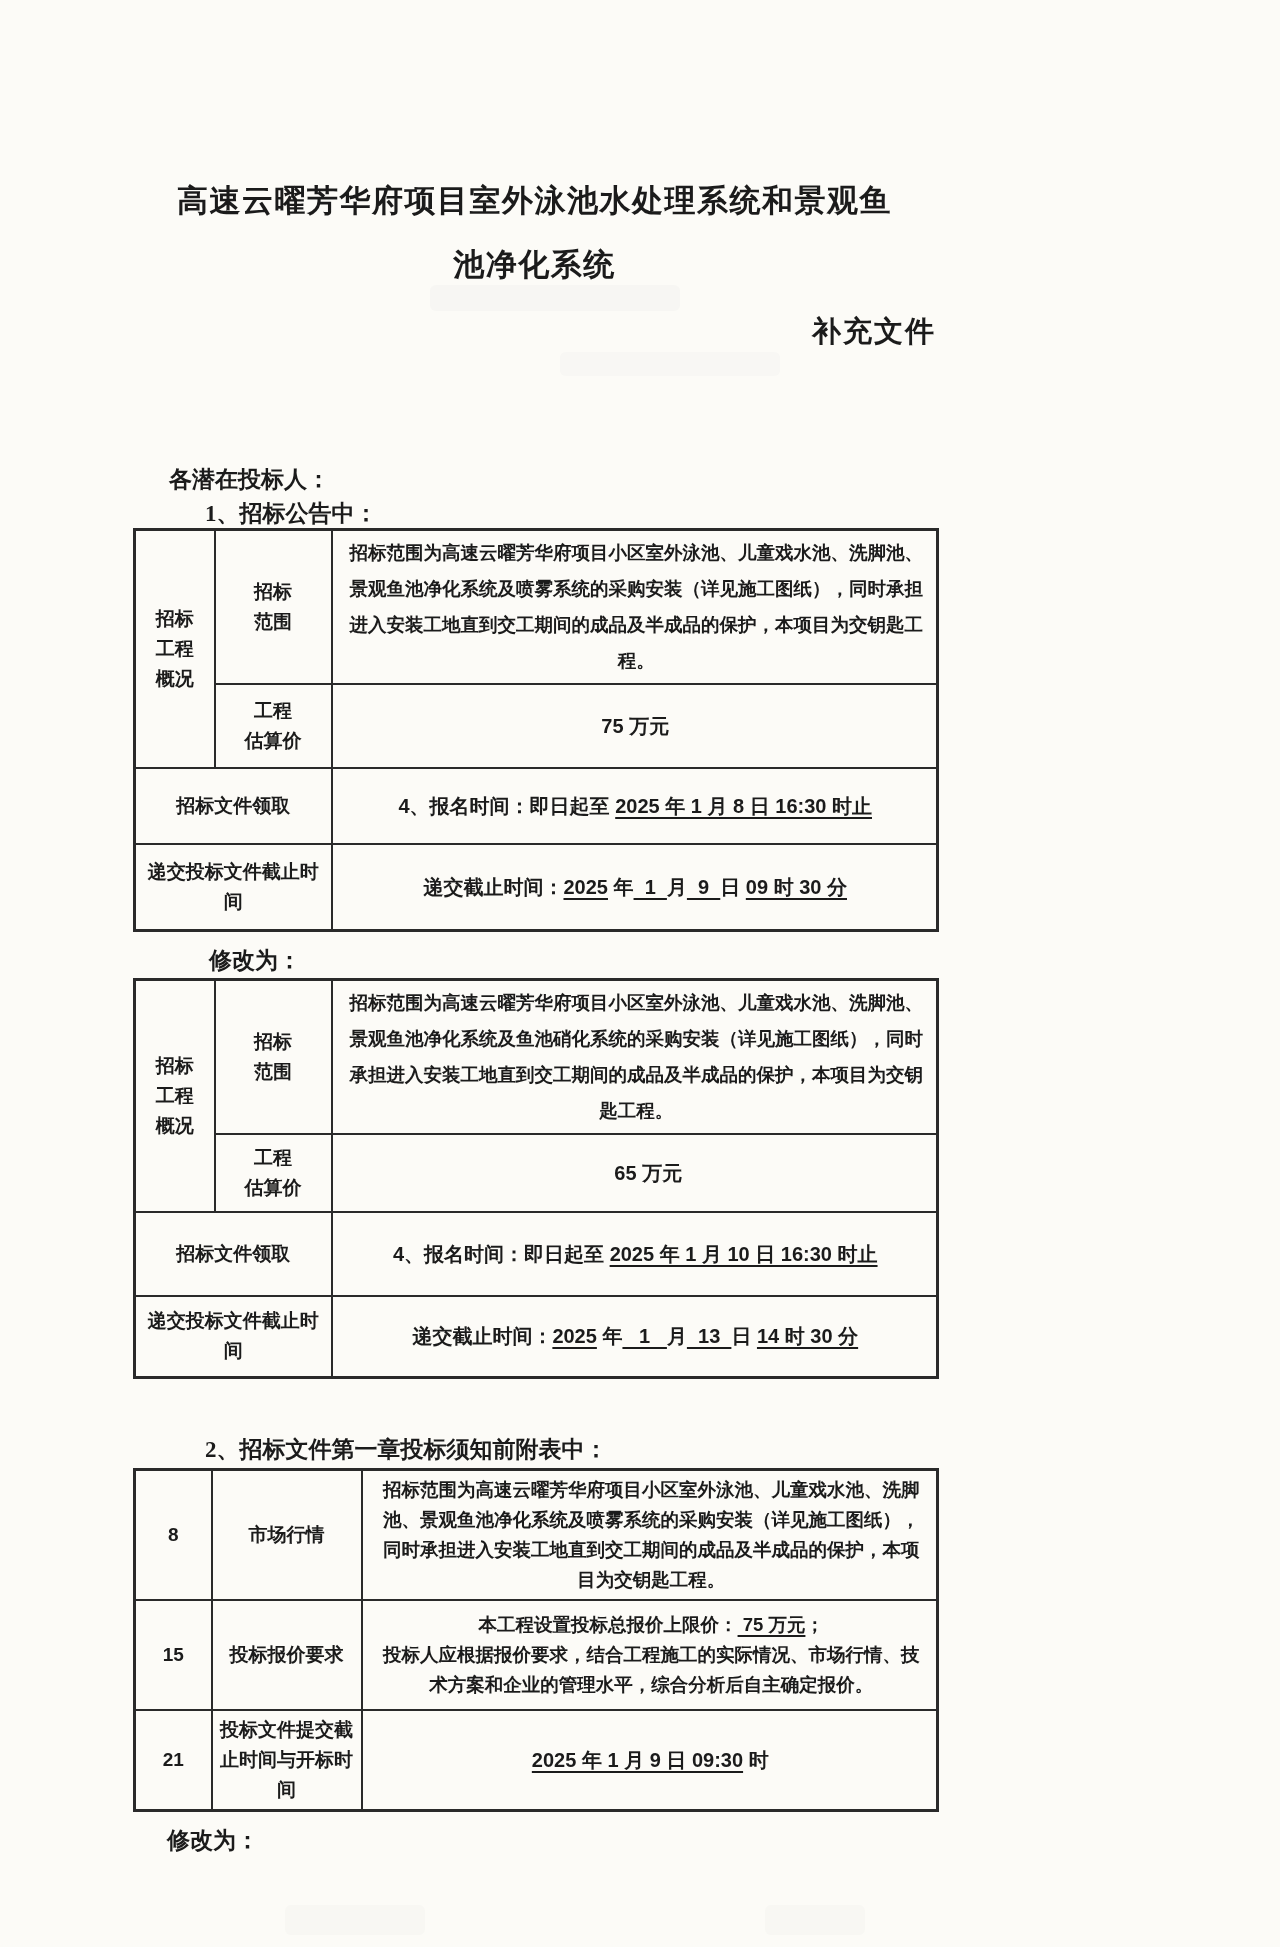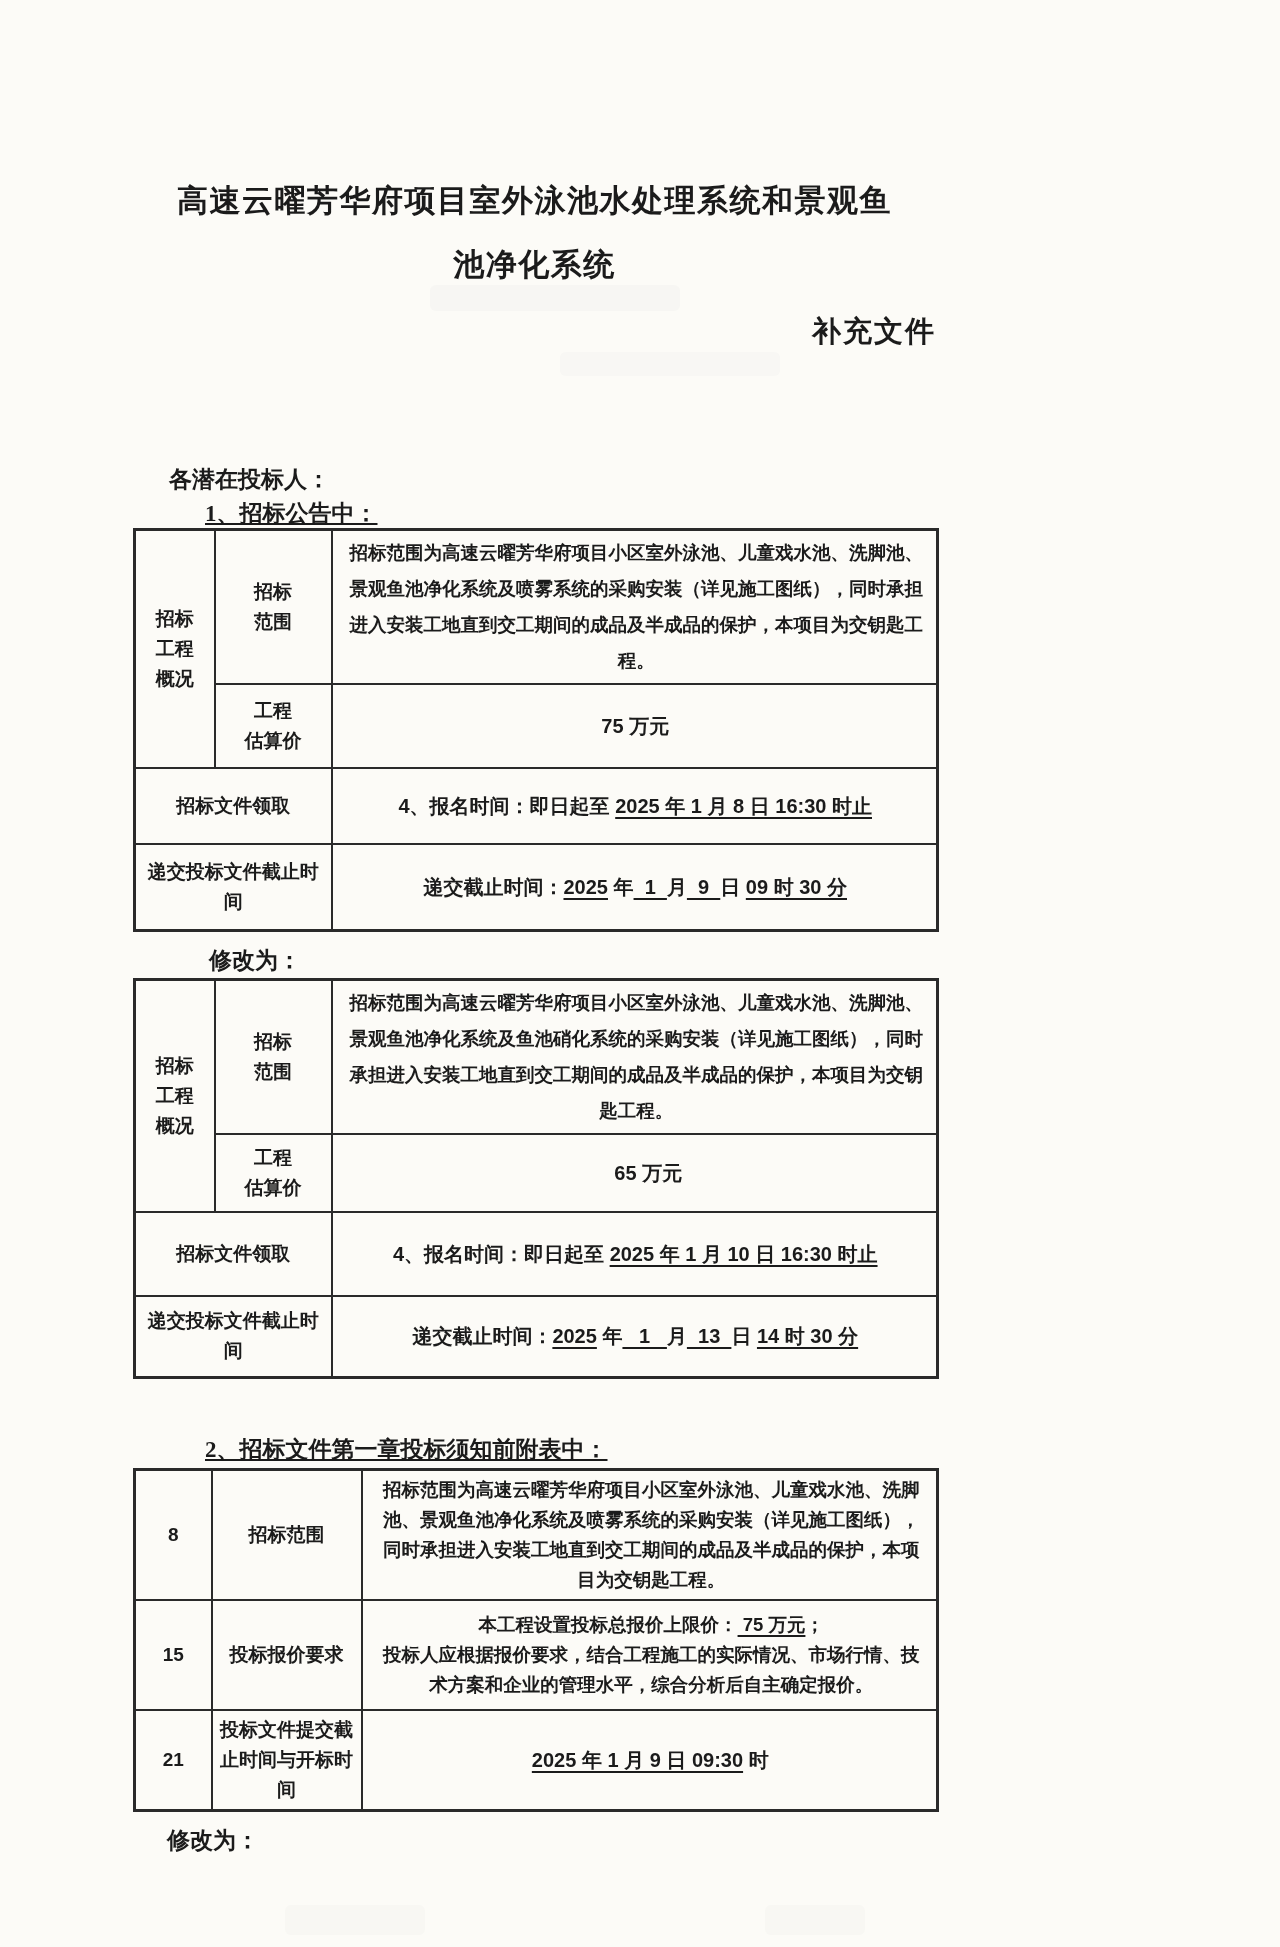--- a/index.html
+++ b/index.html
@@ -23,21 +23,21 @@
   .sm4{left:765px;top:1905px;width:100px;height:30px;opacity:.3;}
 
   .doc{width:803px;margin-left:133px;padding-top:180px;position:relative;}
 
   .title{font-size:31px;line-height:42px;font-weight:bold;text-align:center;letter-spacing:1.5px;}
   .title2{margin-top:22px;}
   .subtitle{margin-top:25px;font-size:29px;line-height:40px;font-weight:bold;text-align:right;letter-spacing:2px;}
 
   .salutation{margin-top:112px;margin-left:36px;font-size:23px;line-height:34px;font-weight:bold;}
   .intro{font-size:23px;line-height:39px;font-weight:bold;text-indent:80px;word-break:break-all;}
-  .heading{margin-top:2px;margin-left:72px;font-size:23px;line-height:29px;font-weight:bold;text-decoration:underline;}
+  .heading{margin-top:2px;margin-left:72px;font-size:23px;line-height:29px;font-weight:bold;}
   .modify{margin-left:76px;margin-top:14px;font-size:23px;line-height:29px;font-weight:bold;}
   .modify.last{margin-left:34px;}
   .h2{margin-top:56px;}
 
   .u{text-decoration:underline;text-decoration-thickness:2px;text-underline-offset:4px;}
 
   table.t{border-collapse:collapse;table-layout:fixed;width:803px;margin-top:0;
           font-family:"Liberation Sans","DejaVu Sans",sans-serif;}
   table.t2{margin-top:3px;}
   table.t3{margin-top:4px;}
@@ -143,21 +143,21 @@
 
   <table class="t t3">
     <colgroup>
         <col style="width:77px">
         <col style="width:150px">
         <col style="width:576px">
       </colgroup>
     <tbody>
         <tr class="r-a8">
       <td class="lab">8</td>
-      <td class="lab">招标范围</td>
+      <td class="lab">市场行情</td>
       <td class="con small"><div class="para"><span>招标范围为高速云曜芳华府项目小区室外泳池、儿童戏水池、洗脚池、景观鱼池净化系统及喷雾系统的采购安装（详见施工图纸），同时承担进入安装工地直到交工期间的成品及半成品的保护，本项目为交钥匙工程。</span></div></td>
     </tr>
     <tr class="r-a15">
       <td class="lab">15</td>
       <td class="lab">投标报价要求</td>
       <td class="con small"><div class="para"><span>本工程设置投标总报价上限价：</span><span class="u"> 75 万元</span><span>；</span></div><div class="para"><span>投标人应根据报价要求，结合工程施工的实际情况、市场行情、技术方案和企业的管理水平，综合分析后自主确定报价。</span></div></td>
     </tr>
     <tr class="r-a21">
       <td class="lab">21</td>
       <td class="lab">投标文件提交截

